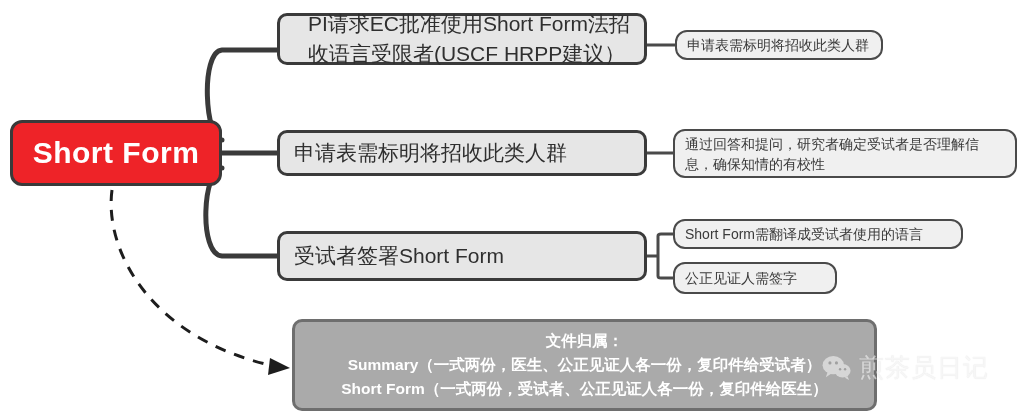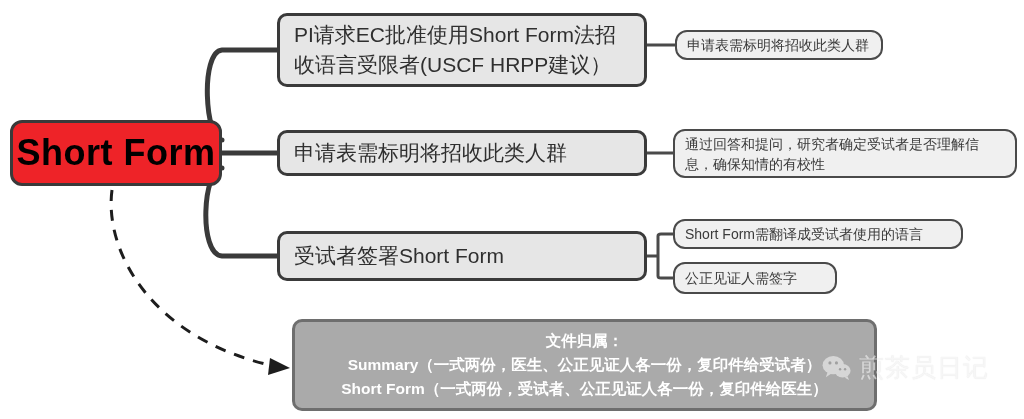--- a/index.html
+++ b/index.html
@@ -42,40 +42,40 @@
   .root-node {
     left: 10px;
     top: 120px;
     width: 212px;
     height: 66px;
     background: #ee2328;
     border-radius: 12px;
     justify-content: center;
   }
   .root-label {
-    color: #000000;
-    font-size: 36px;
+    color: #ffffff;
+    font-size: 30px;
     font-weight: bold;
     letter-spacing: 0.5px;
     line-height: 1;
     white-space: nowrap;
   }
 
   .branch-node {
     background: #e6e6e6;
     padding: 6px 14px;
   }
   .branch-label {
     color: #2f2f2f;
     font-size: 21px;
     line-height: 30px;
     white-space: pre-line;
   }
 
-  #branch-0 { left: 277px; top: 13px;  width: 370px; height: 74px; }
+  #branch-0 { left: 277px; top: 13px;  width: 370px; height: 52px; justify-content: flex-end; }
   #branch-1 { left: 277px; top: 130px; width: 370px; height: 46px; }
   #branch-2 { left: 277px; top: 231px; width: 370px; height: 50px; }
 
   
   .leaf-node {
     position: absolute;
     box-sizing: border-box;
     background: #f0f0f0;
     border: 2px solid #4a4a4a;
     border-radius: 12px;

